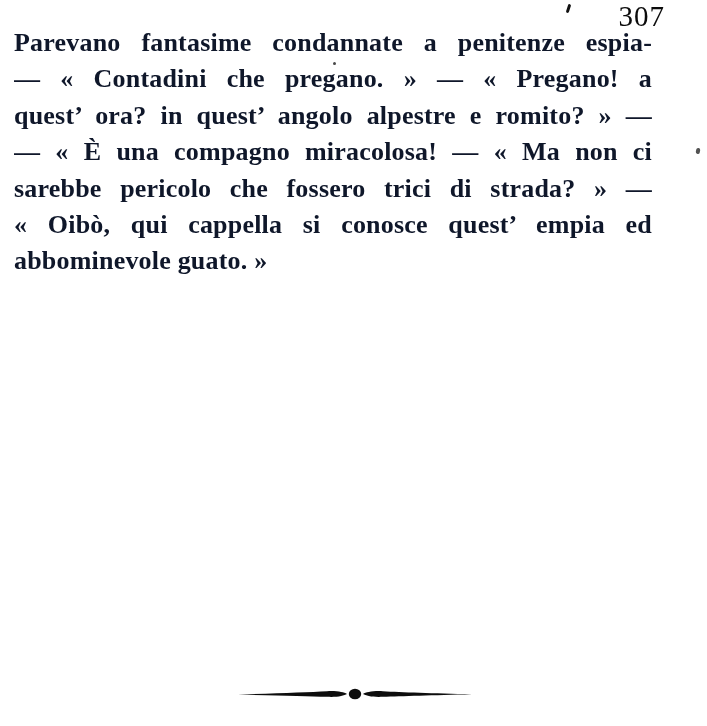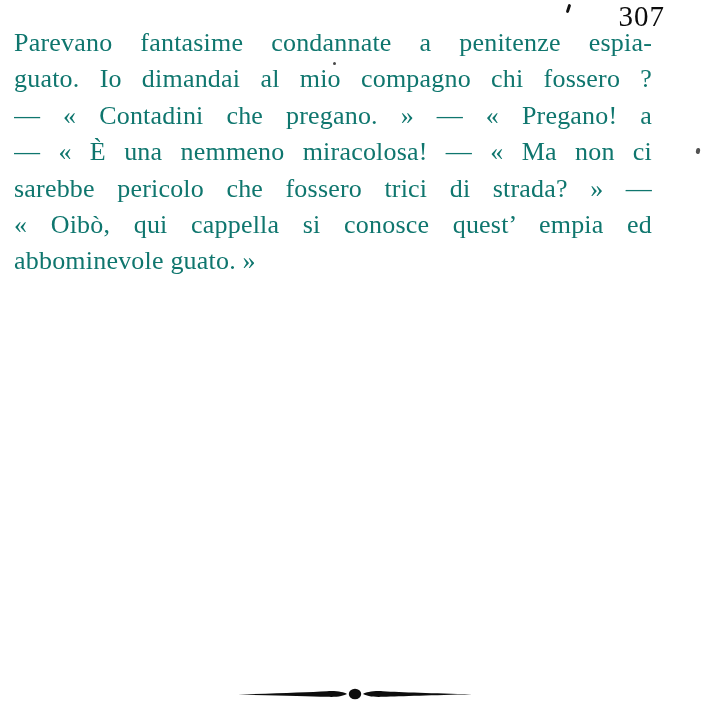--- a/index.html
+++ b/index.html
@@ -30,24 +30,24 @@
     color: #0b0b0b;
   }
   .text-block {
     position: absolute;
     left: 14px;
     top: 25px;
     width: 638px;
   }
   .line {
     font-size: 26px;
-    font-weight: 400;
+    font-weight: 700;
     line-height: 36.4px;
     letter-spacing: 0.2px;
-    color: #0f766e;
+    color: #0f172a;
     text-align: justify;
     text-align-last: justify;
     max-height: 37px;
     overflow: hidden;
     white-space: normal;
   }
   .line.last {
     text-align: left;
     text-align-last: left;
   }
@@ -76,23 +76,23 @@
 </style>
 </head>
 <body>
 
 <div class="page">
 
   <div class="page-number">307</div>
 
   <div class="text-block">
     <div class="line">Parevano fantasime condannate a penitenze espia-</div>
-    <div class="line">guato. Io dimandai al mio compagno chi fossero ?</div>
     <div class="line">— « Contadini che pregano. » — « Pregano! a</div>
-    <div class="line">— « È una nemmeno miracolosa! — « Ma non ci</div>
+    <div class="line">quest’ ora? in quest’ angolo alpestre e romito? » —</div>
+    <div class="line">— « È una compagno miracolosa! — « Ma non ci</div>
     <div class="line">sarebbe pericolo che fossero trici di strada? » —</div>
     <div class="line">« Oibò, qui cappella si conosce quest’ empia ed</div>
     <div class="line last">abbominevole guato. »</div>
   </div>
 
   <div class="divider">
     <svg viewBox="0 0 236 14" preserveAspectRatio="none" xmlns="http://www.w3.org/2000/svg">
 
       <path fill="#0d0d0d" d="M1 7.6 C 40 6.2, 72 5.2, 90 4.2 C 100 3.6, 107 5.2, 110 7 C 107 8.8, 100 10.4, 90 9.8 C 72 9.2, 40 8.4, 1 7.6 Z"></path>
 

